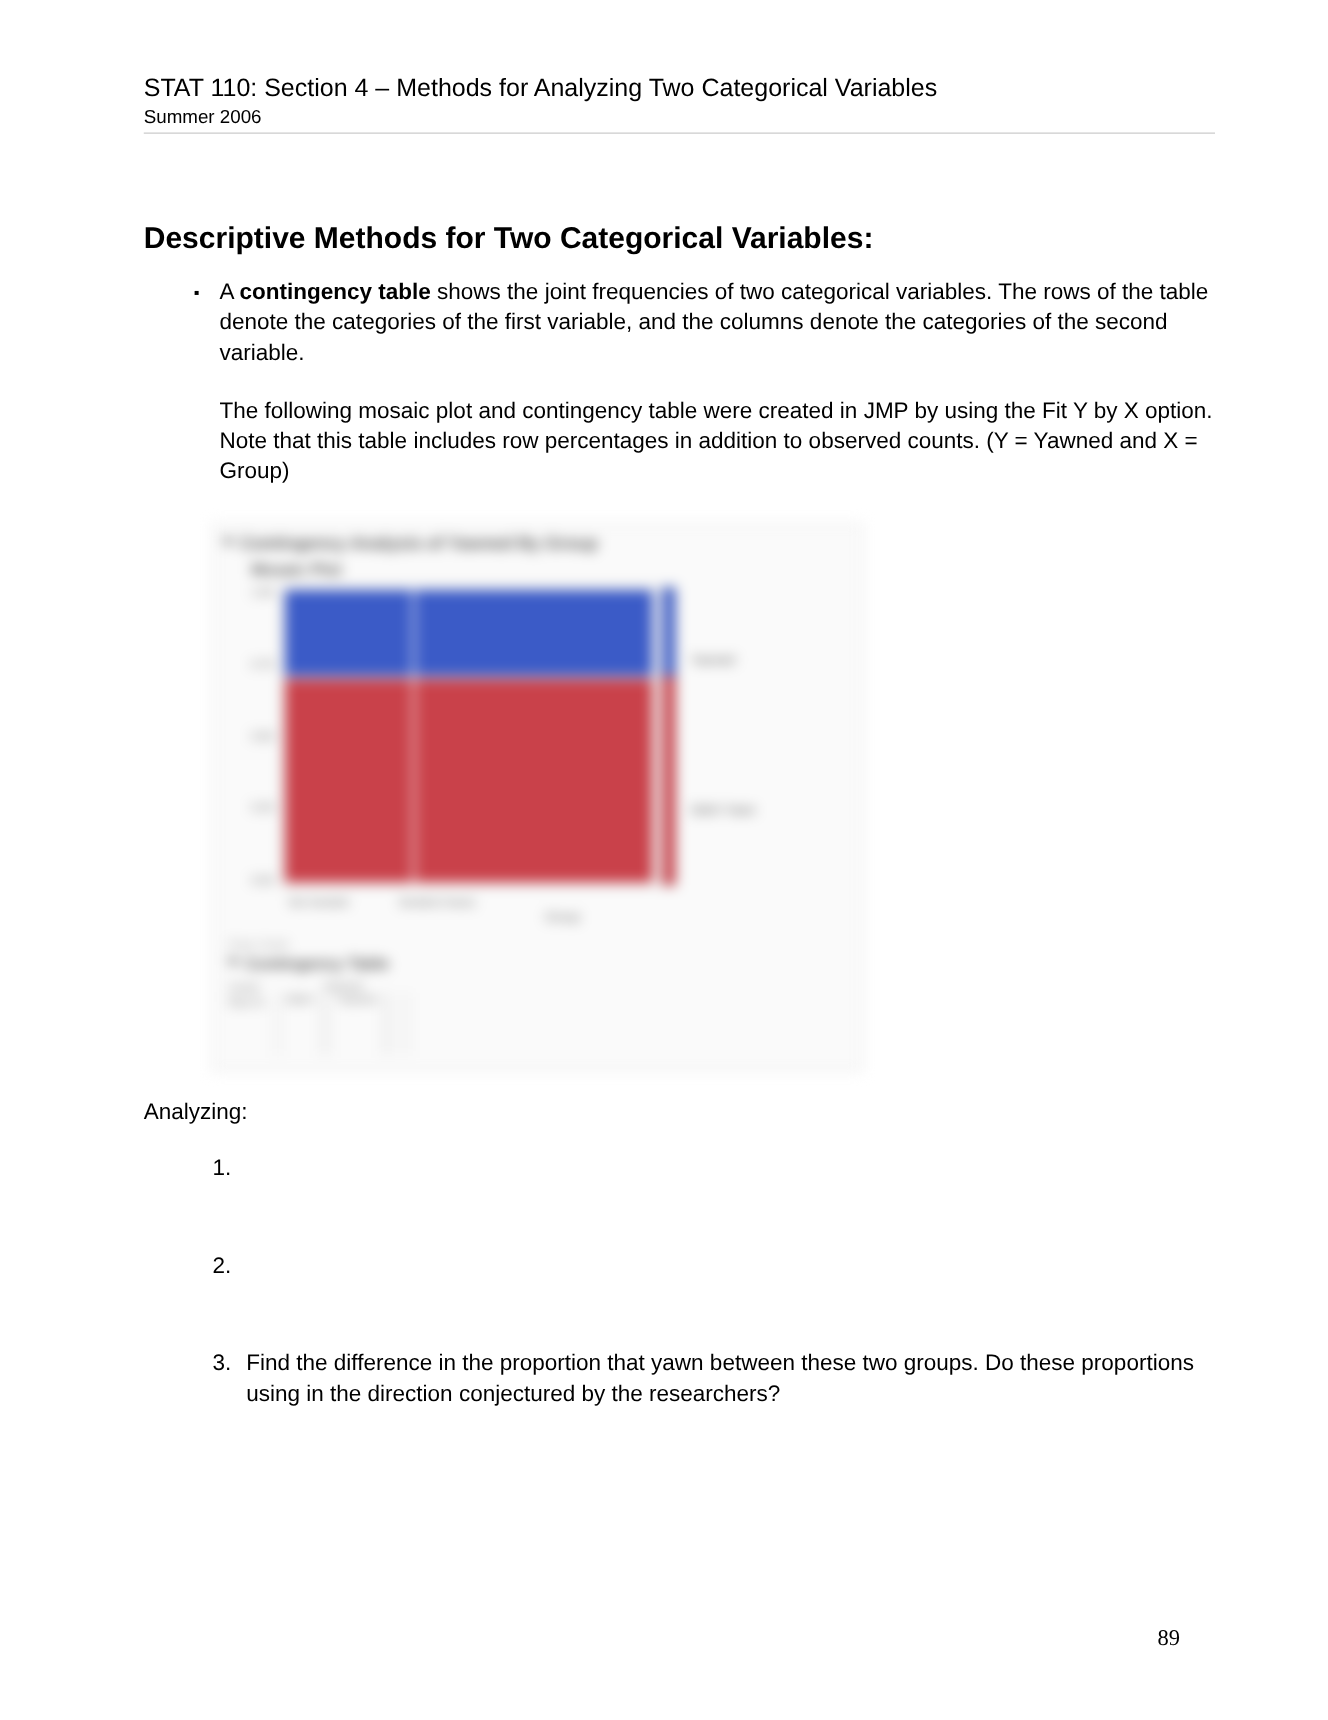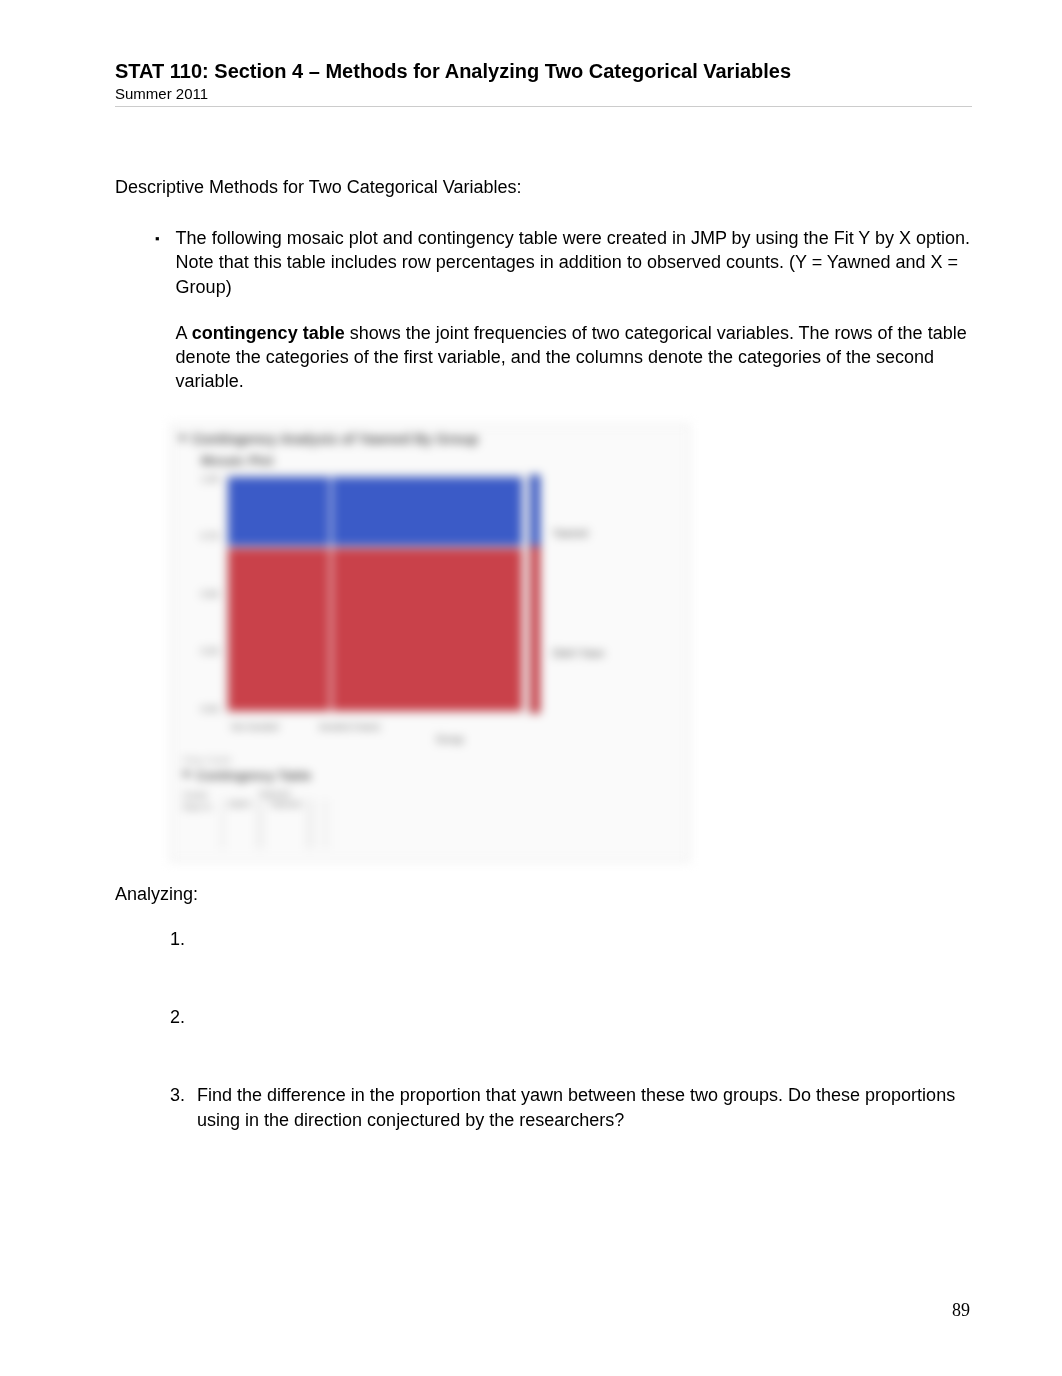--- a/index.html
+++ b/index.html
@@ -11,36 +11,36 @@
       background: #fff;
       font-family: Verdana, Geneva, sans-serif;
       color: #000;
       width: 1062px;
       height: 1376px;
       position: relative;
       padding: 60px 90px 40px 115px;
     }
     .header-title {
       font-size: 20px;
-      font-weight: 700;
+      font-weight: 400;
       margin-bottom: 2px;
     }
     .header-subtitle {
       font-size: 15px;
       margin-bottom: 4px;
     }
     .header-rule {
       border: none;
       border-top: 1px solid #ccc;
       margin-bottom: 70px;
     }
     .section-heading {
-      font-size: 18px;
-      font-weight: normal;
-      margin-bottom: 28px;
+      font-size: 24px;
+      font-weight: bold;
+      margin-bottom: 16px;
     }
     .bullet-block {
       display: flex;
       gap: 16px;
       padding-left: 40px;
       margin-bottom: 0;
     }
     .bullet-mark {
       font-size: 13px;
       padding-top: 5px;
@@ -217,41 +217,41 @@
     }
     .ol-item:last-child { margin-bottom: 0; }
     .ol-num {
       flex-shrink: 0;
       min-width: 22px;
       text-align: right;
     }
     .page-num {
       position: absolute;
       bottom: 55px;
-      right: 92px;
+      right: 118px;
       font-size: 18px;
       font-family: "Times New Roman", serif;
     }
   </style>
 </head>
 <body>
 
 <div class="header-title">STAT 110:  Section 4 – Methods for Analyzing Two Categorical Variables</div>
-<div class="header-subtitle">Summer 2011</div>
+<div class="header-subtitle">Summer 2006</div>
 <hr class="header-rule">
 
 <div class="section-heading">Descriptive Methods for Two Categorical Variables:</div>
 
 <div class="bullet-block">
   <div class="bullet-mark">▪</div>
   <div class="bullet-content">
-    <p>The following mosaic plot and contingency table were created in JMP by using the Fit Y by X option.  Note that this table includes row percentages in addition to observed counts.  (Y  = Yawned and X = Group)</p>
     <p>
       <span>A </span><span class="bold">contingency table</span><span> shows the joint frequencies of two categorical variables.  The rows of the table denote the categories of the first variable, and the columns denote the categories of the second variable.</span>
     </p>
+    <p>The following mosaic plot and contingency table were created in JMP by using the Fit Y by X option.  Note that this table includes row percentages in addition to observed counts.  (Y  = Yawned and X = Group)</p>
   </div>
 </div>
 
 <div class="figure-wrap">
   <div class="fig-title-row">
     <div class="tri"></div>
     <div class="fig-title">Contingency Analysis of Yawned By Group</div>
   </div>
   <div class="fig-sub">Mosaic Plot</div>
 

